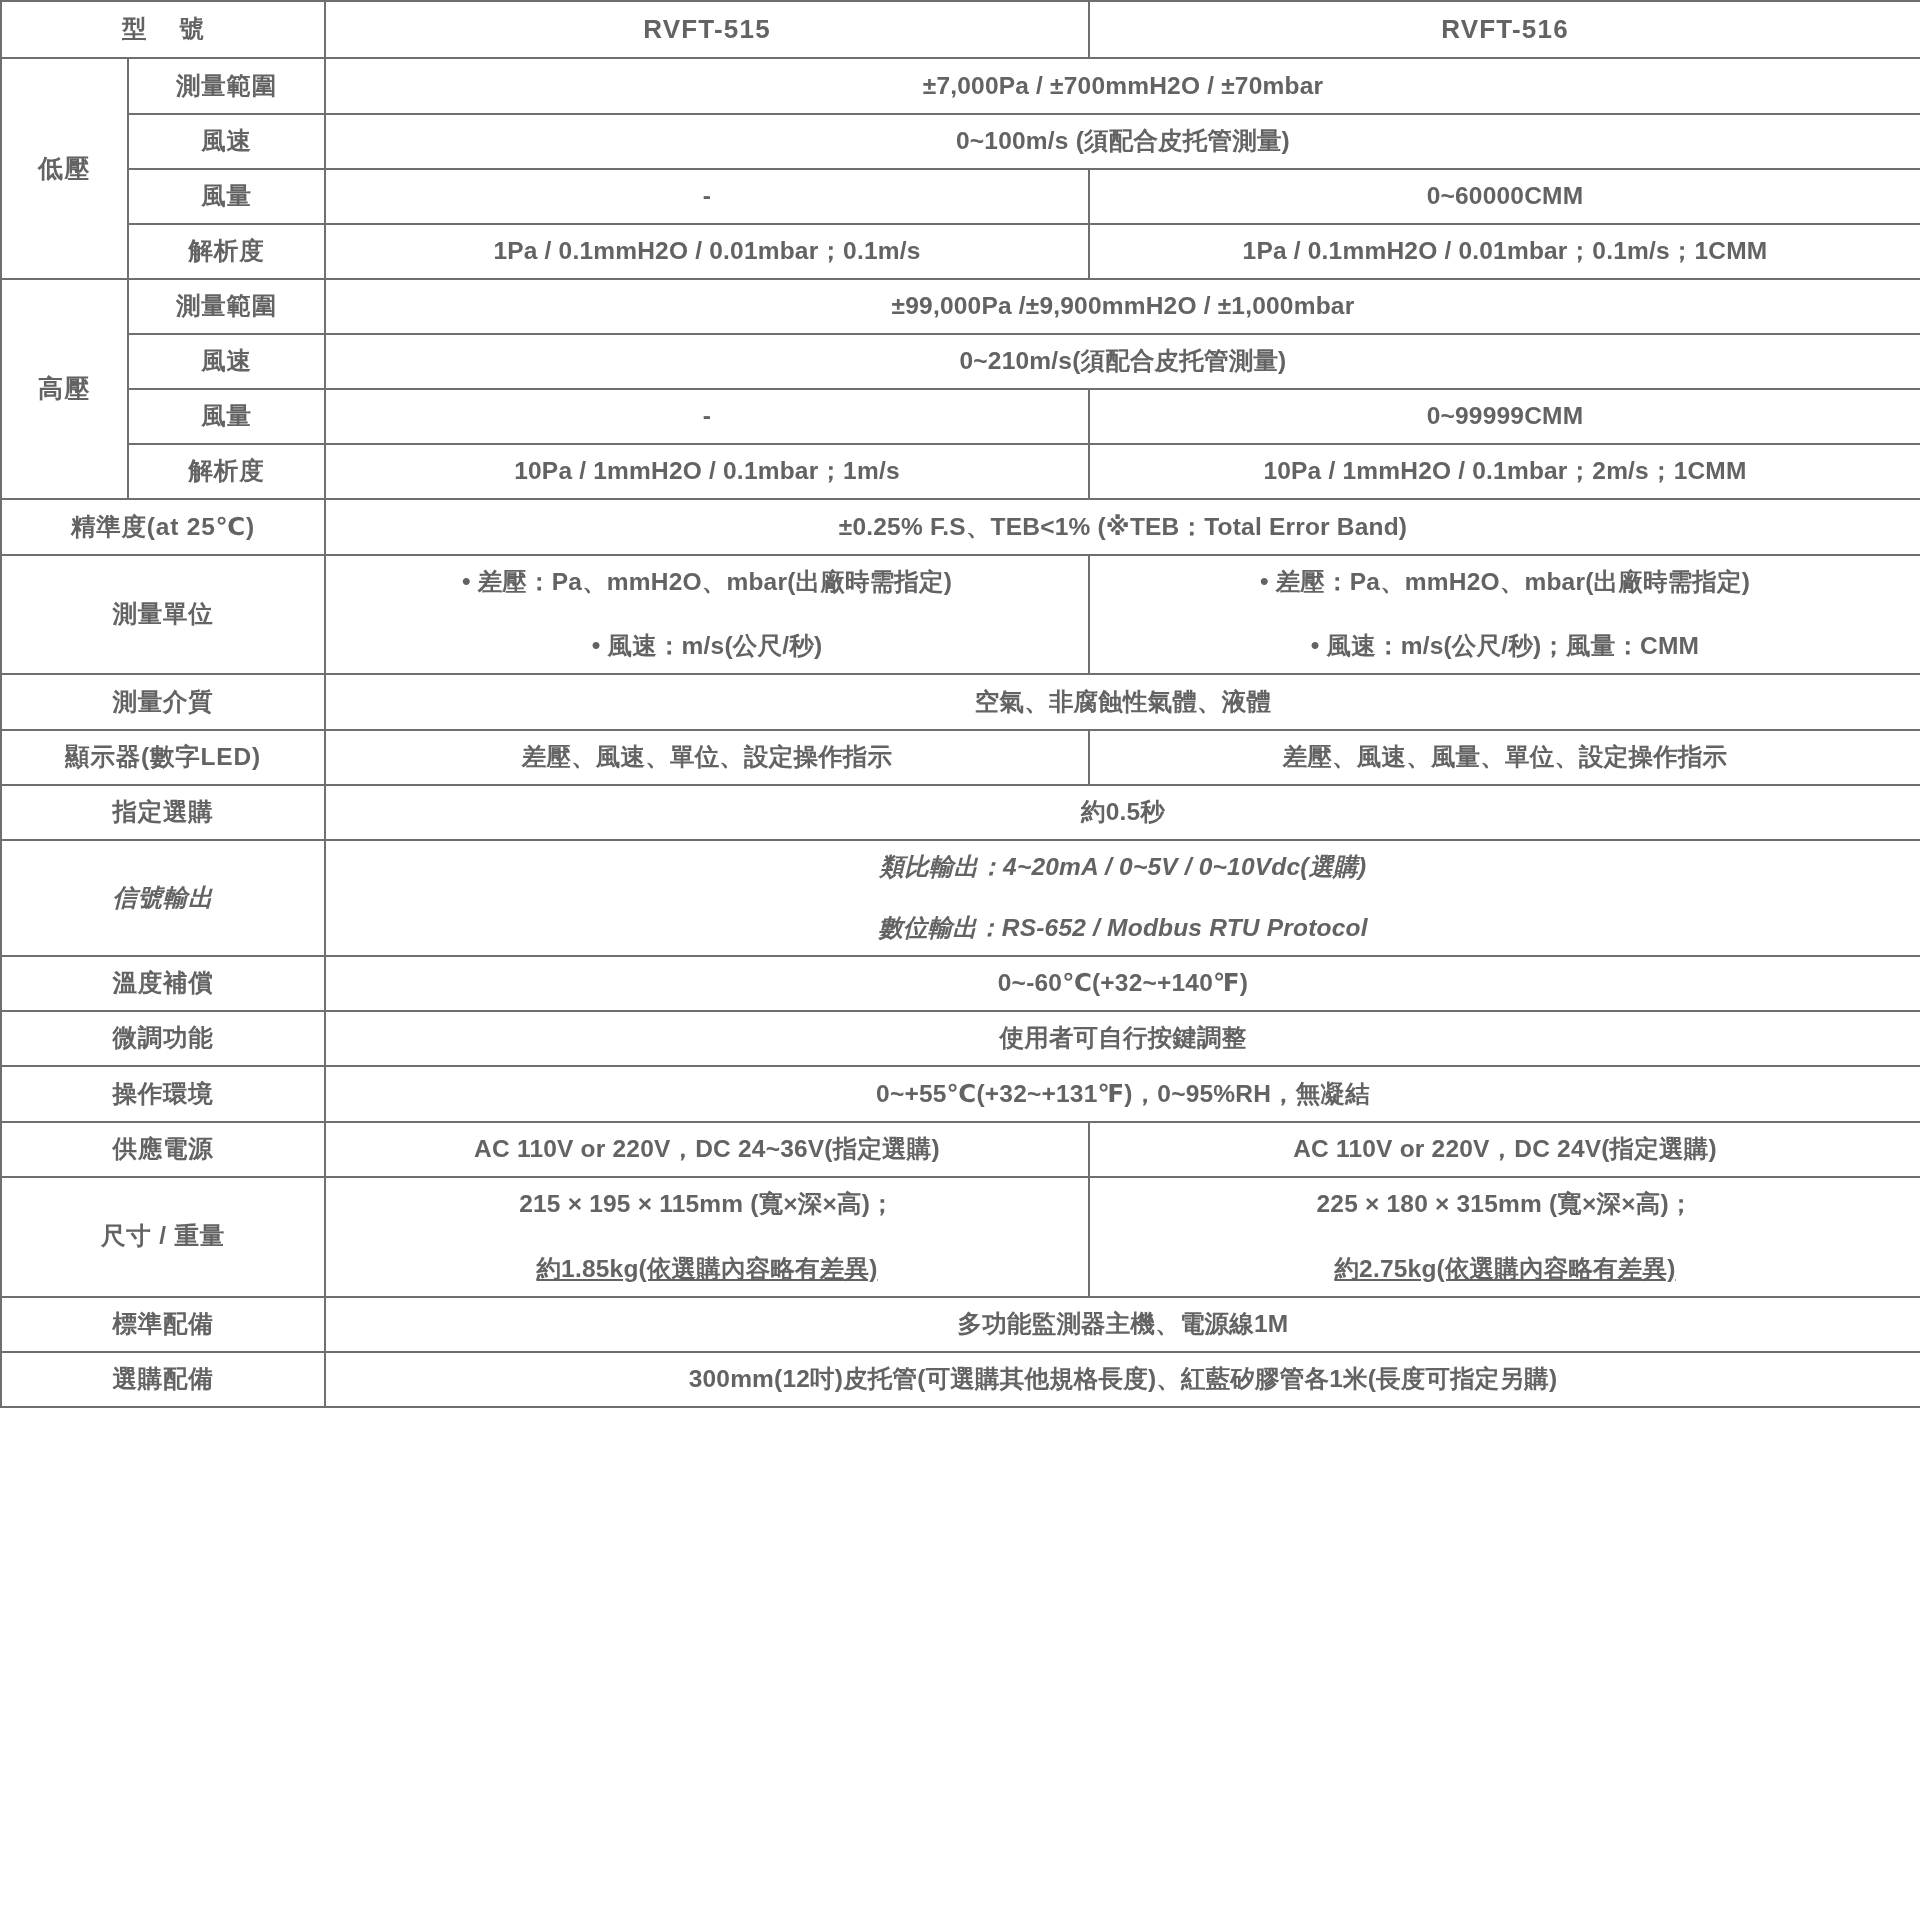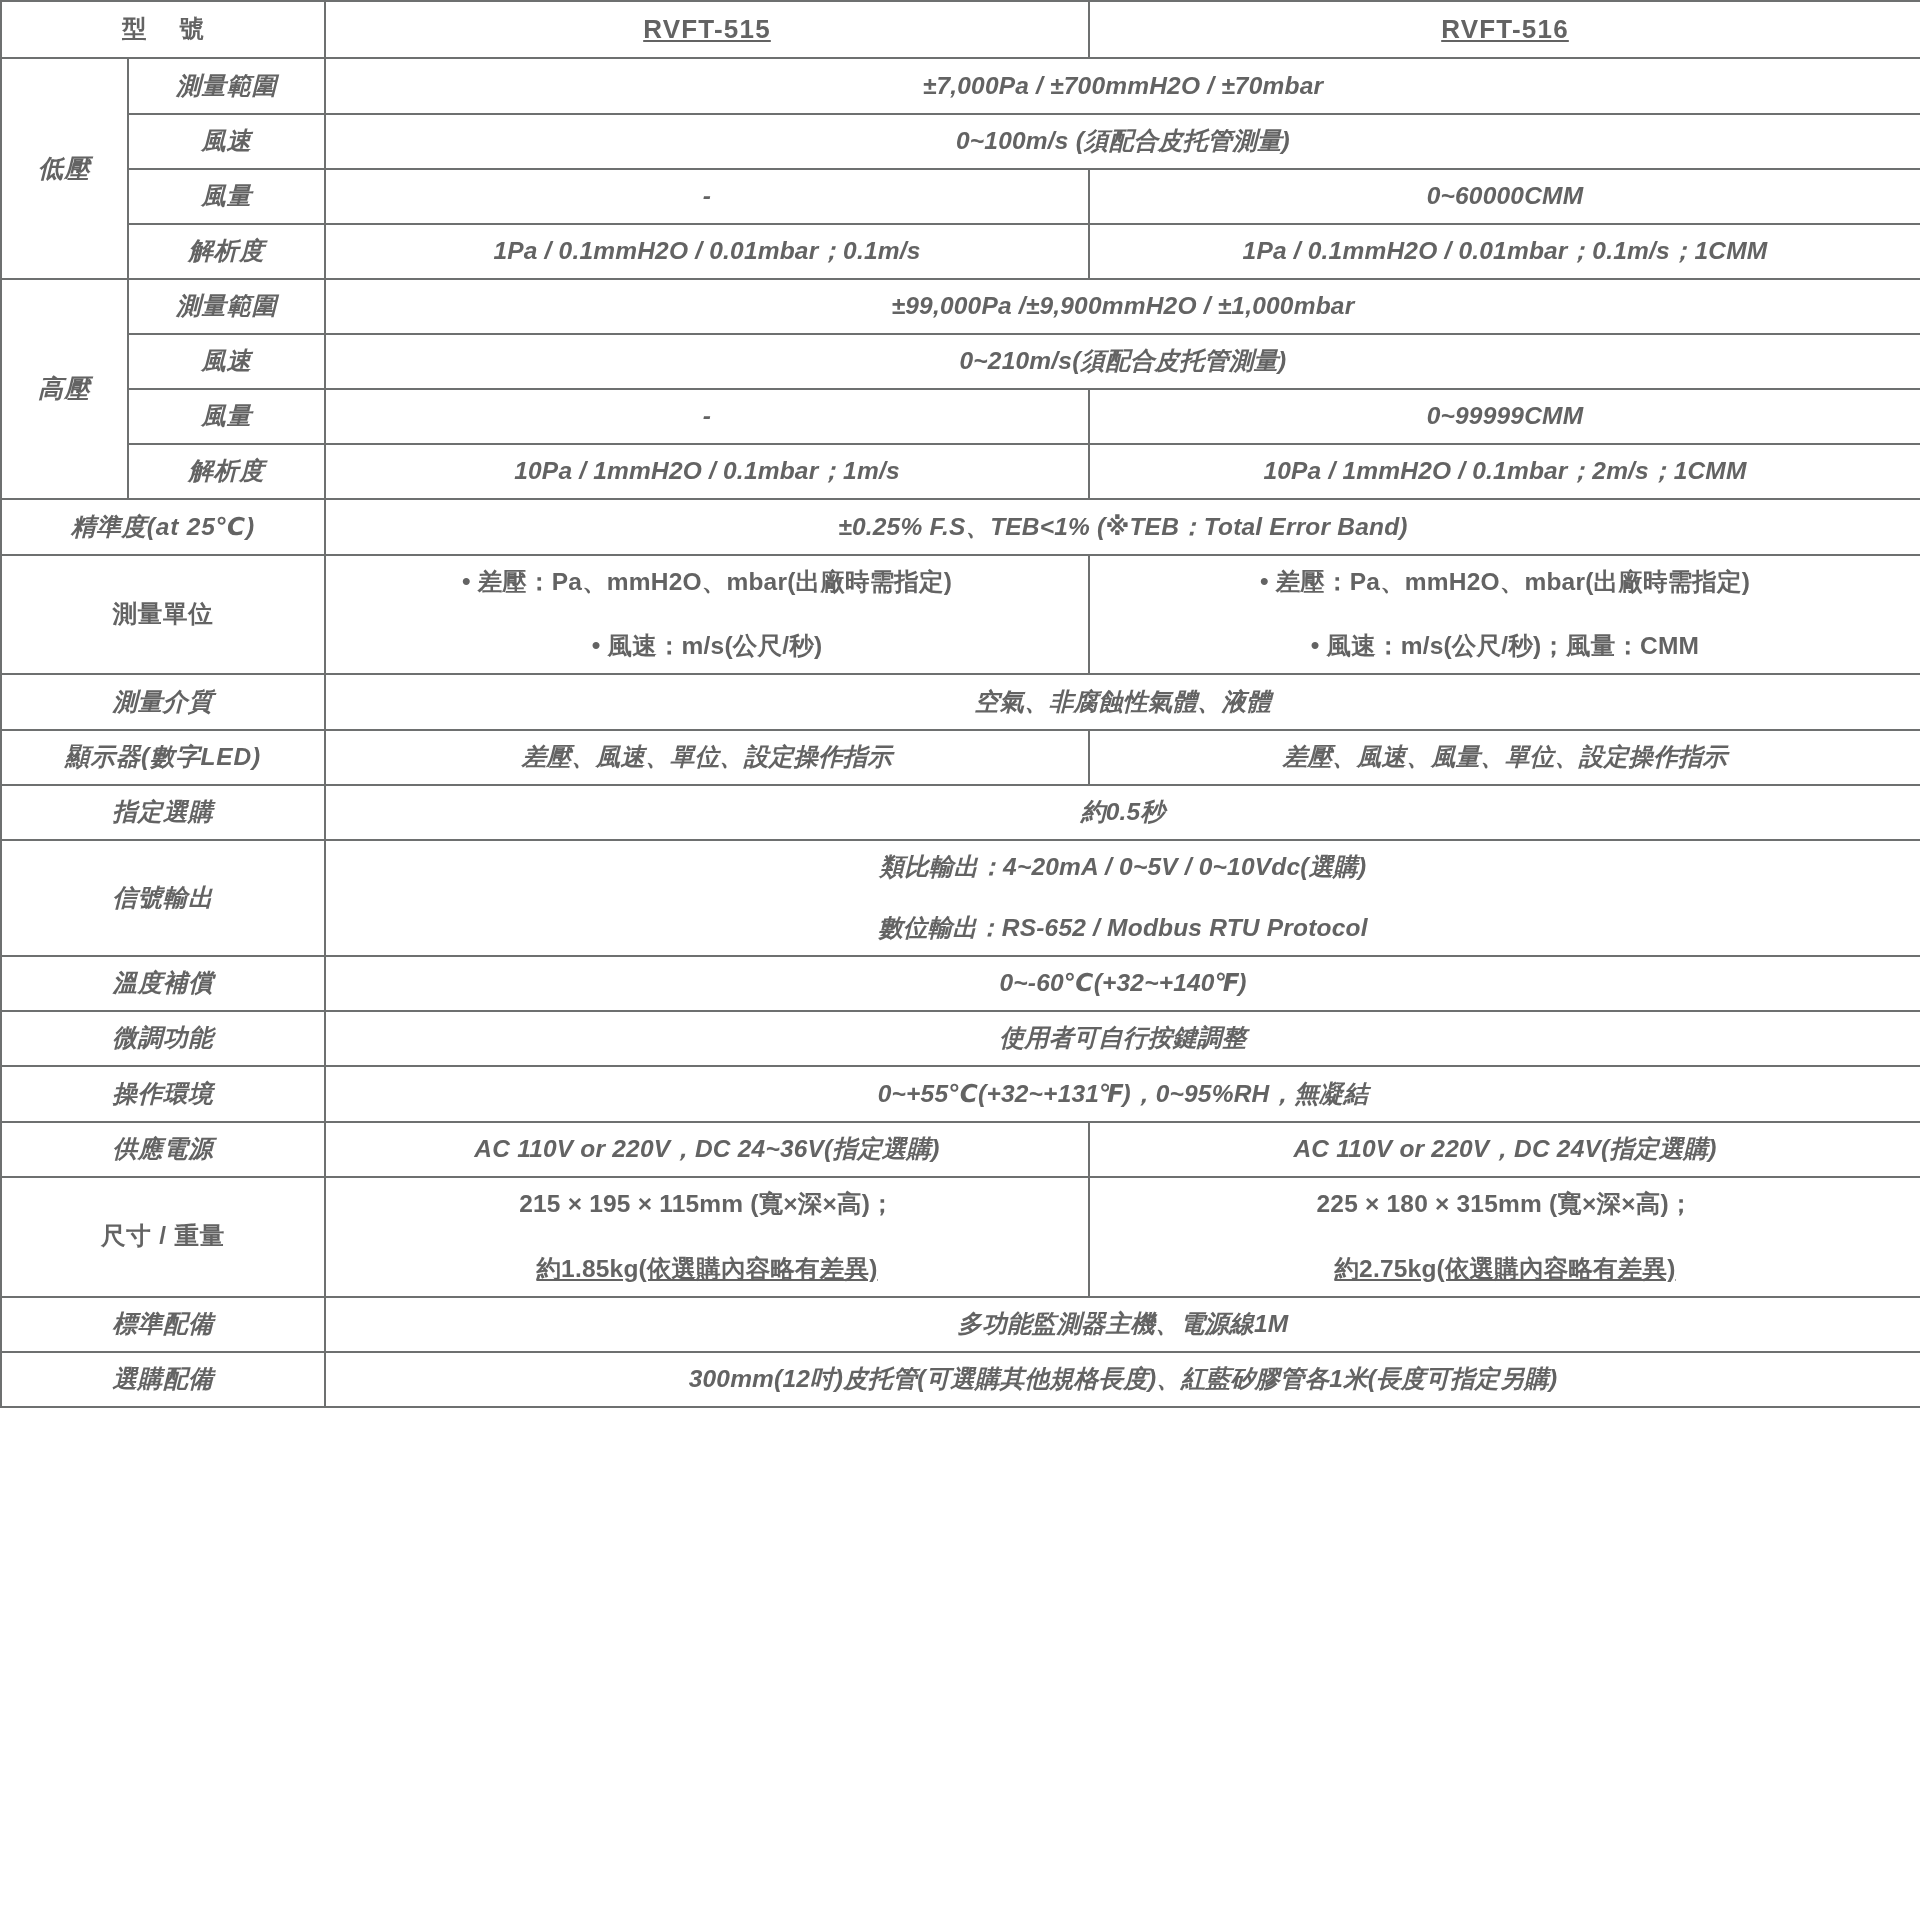--- a/index.html
+++ b/index.html
@@ -60,21 +60,20 @@
     font-size: 24.5px;
     letter-spacing: 0.8px;
   }
   .cell-value {
     font-size: 24.5px;
     letter-spacing: 0.2px;
   }
   .model-head {
     font-size: 26px;
     letter-spacing: 1.2px;
-    text-decoration: underline;
   }
   .title-spaced {
     letter-spacing: 13px;
     padding-left: 13px;
   }
 
   .line {
     display: block;
   }
   .line + .line {
@@ -89,21 +88,21 @@
   }
   .sig-line + .sig-line {
     margin-top: 24.5px;
   }
 
   .dash {
     font-size: 24.5px;
   }
 
   .row-h-head   { height: 52px; }
-  .row-h-std    { height: 54px; font-style: italic; }
+  .row-h-std    { height: 54px; }
   .row-h-unit   { height: 98px; }
   .row-h-signal { height: 115px; font-style: italic; }
   .row-h-dim    { height: 106px; }
 </style>
 </head>
 <body>
 
 <div class="spec-sheet">
   <table class="spec-table">
     <colgroup>

